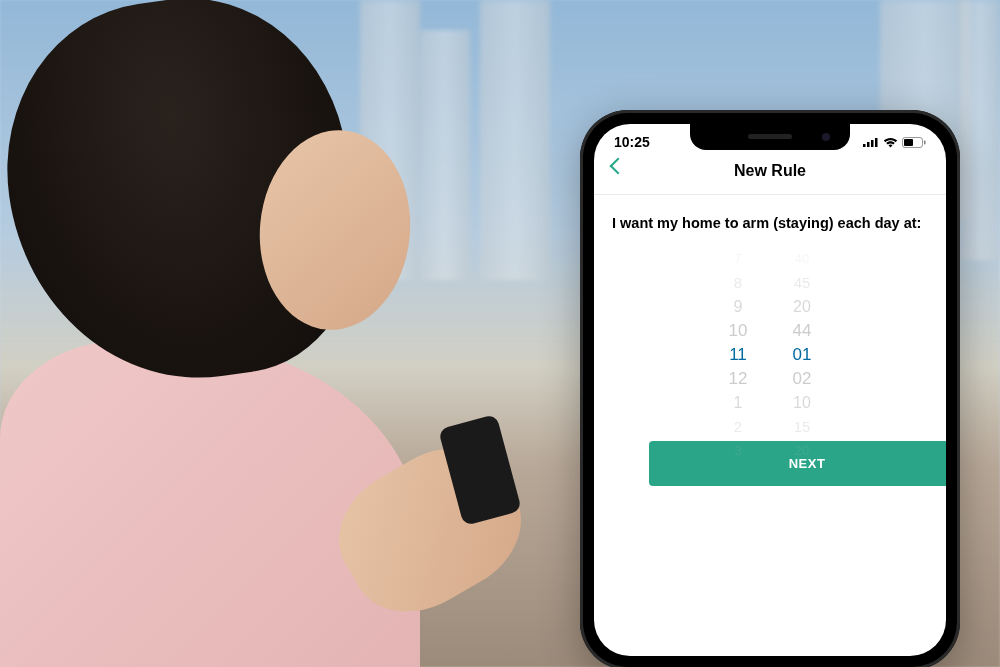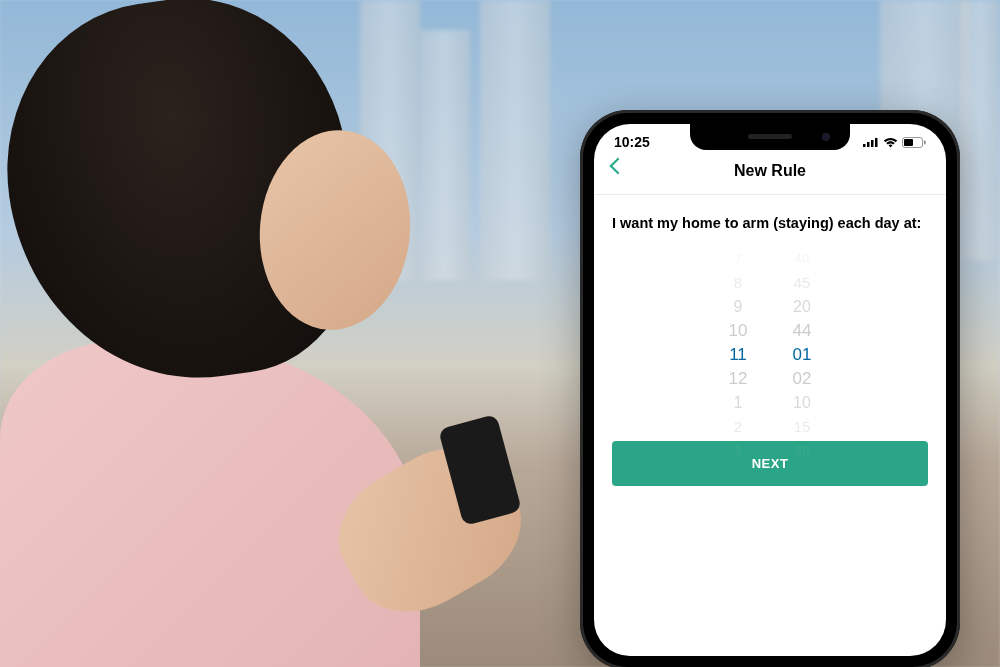--- a/index.html
+++ b/index.html
@@ -191,20 +191,21 @@
       width: 100%;
       background: #2aa587;
       color: #fff;
       border: none;
       border-radius: 4px;
       padding: 15px 0;
       font-size: 13px;
       font-weight: 600;
       letter-spacing: 0.5px;
       cursor: pointer;
+      margin-left: 37px;
     }
   </style>
 </head>
 <body>
 
 <div class="bg-scene">
   <div class="building b1"></div>
   <div class="building b2"></div>
   <div class="building b3"></div>
   <div class="building b4"></div>

